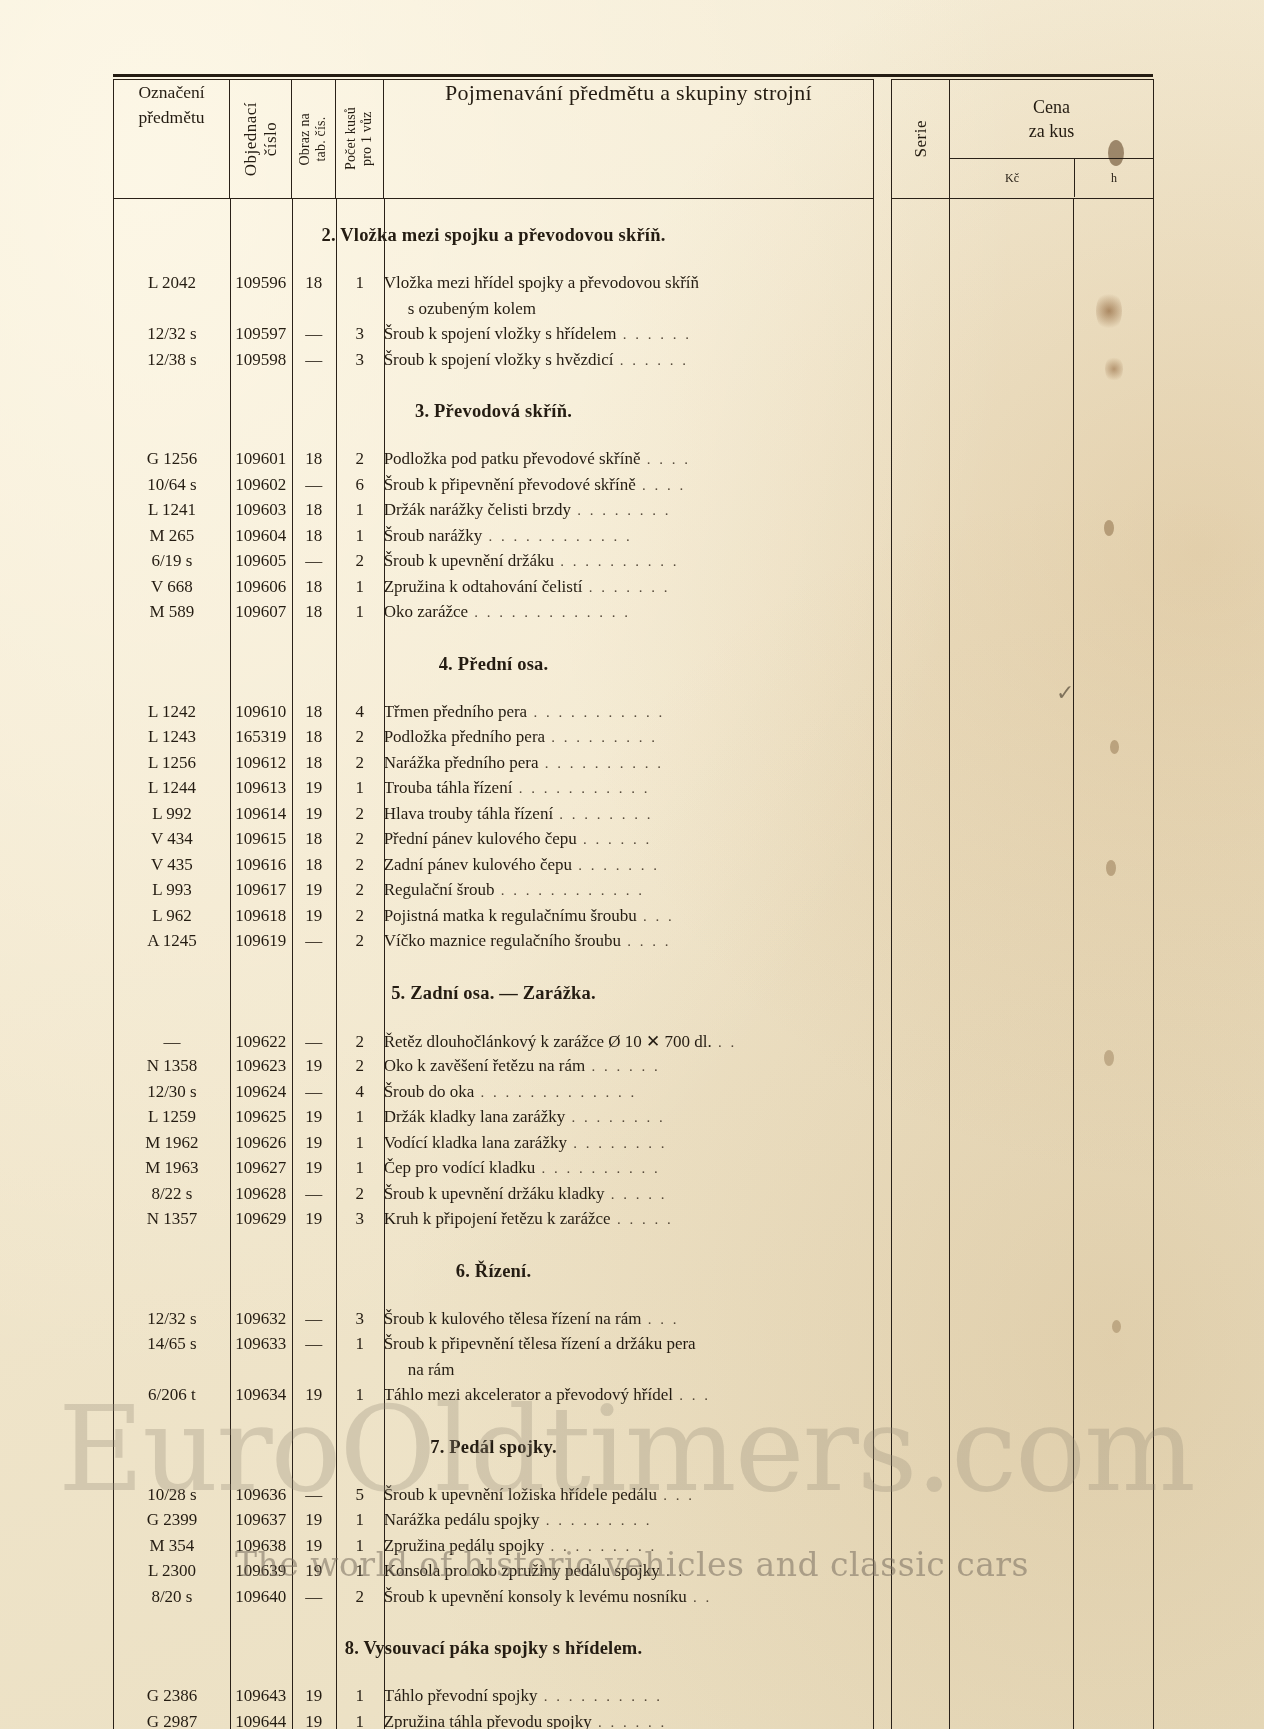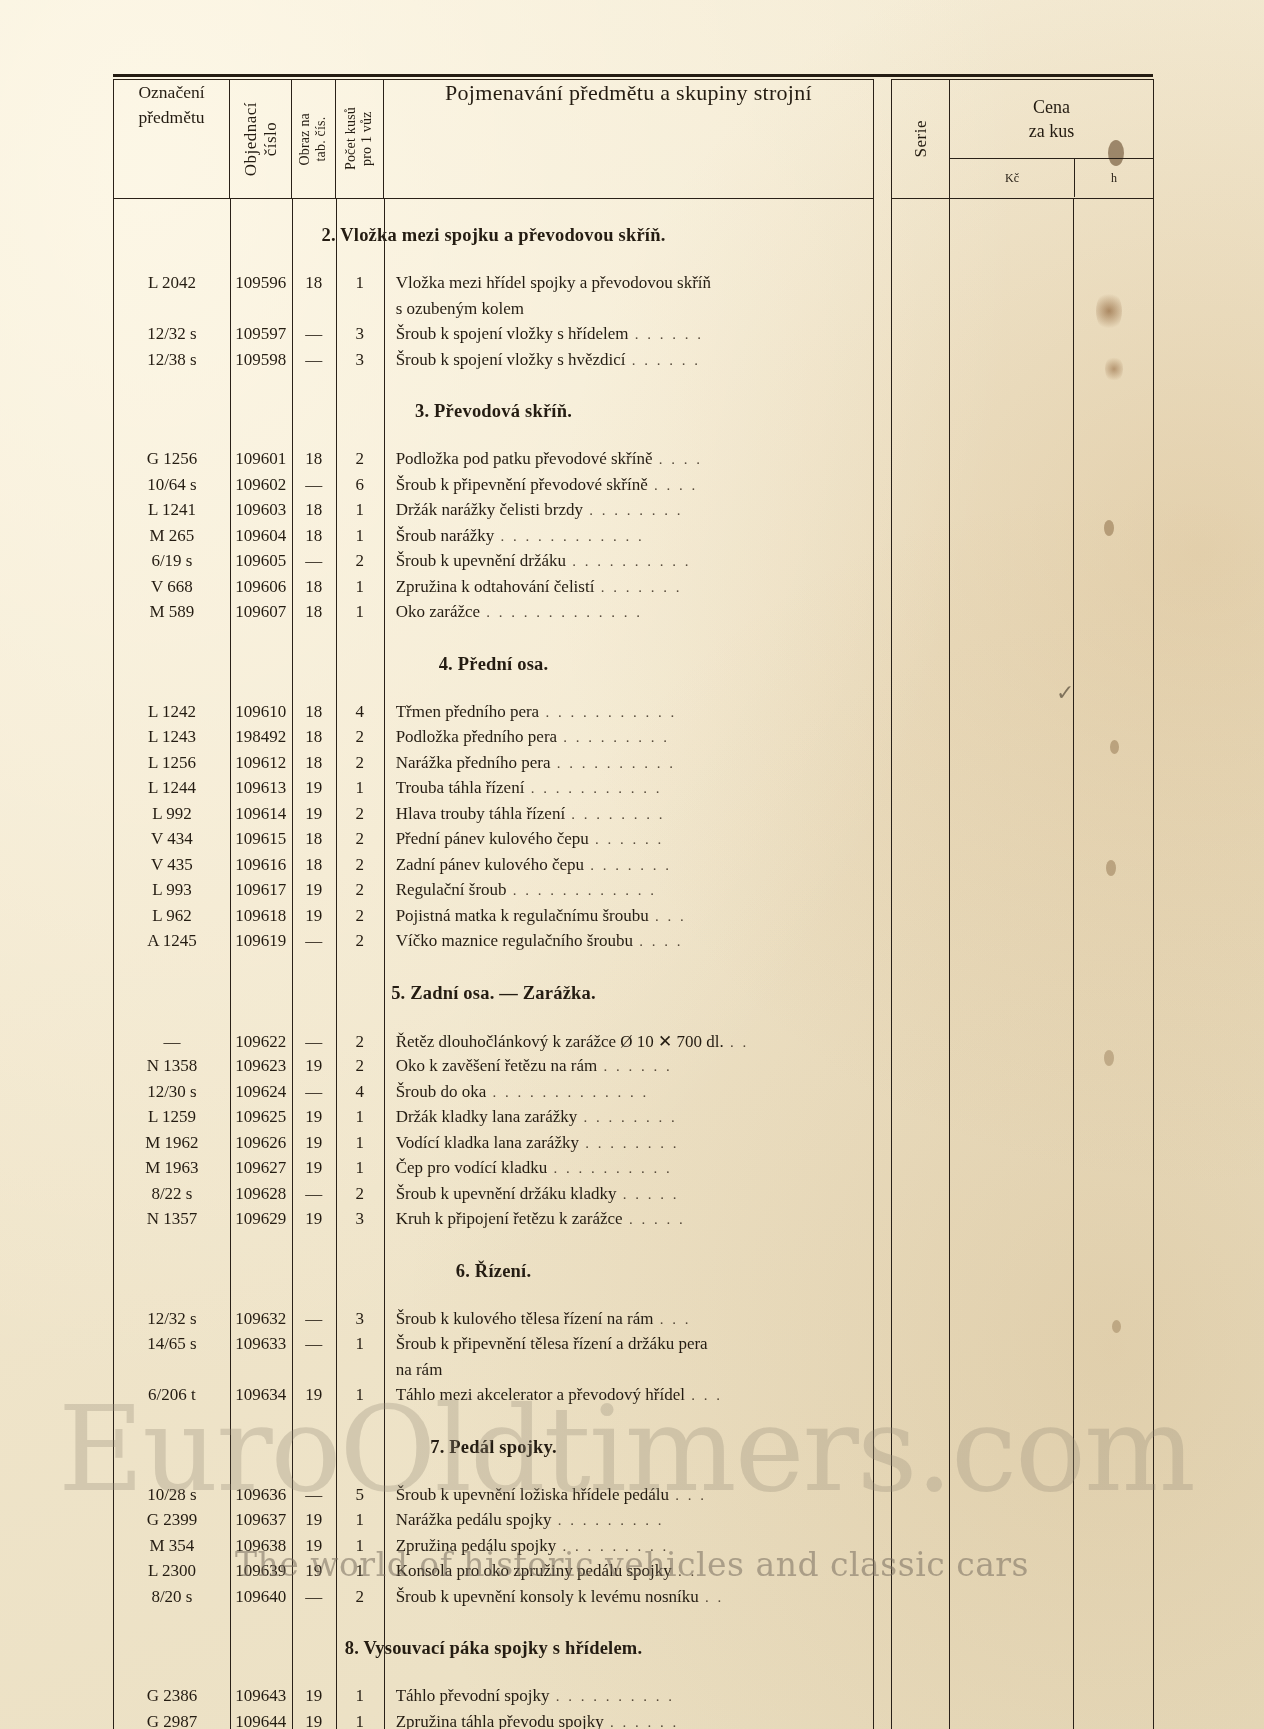--- a/index.html
+++ b/index.html
@@ -138,21 +138,21 @@
 
   .row {
     display: flex;
     align-items: baseline;
     height: 25.5px;
   }
   .row .c1 { width: 116px; text-align: center; box-sizing: border-box; }
   .row .c2 { width: 62px;  text-align: center; box-sizing: border-box; }
   .row .c3 { width: 44px;  text-align: center; box-sizing: border-box; }
   .row .c4 { width: 48px;  text-align: center; box-sizing: border-box; }
-  .row .c5 { width: 490px; box-sizing: border-box; padding-left: 12px; }
+  .row .c5 { width: 490px; box-sizing: border-box; }
 
   .section-title {
     text-align: center;
     font-weight: bold;
     font-size: 18.5px;
     letter-spacing: .2px;
     padding: 0;
   }
   .dots {
     color: #3a2e20;
@@ -386,21 +386,21 @@
                 <div class="spacer-20"></div>
                 <div class="row">
                   <div class="c1">L  1242</div>
                   <div class="c2">109610</div>
                   <div class="c3">18</div>
                   <div class="c4">4</div>
                   <div class="c5"><span>Třmen předního pera</span><span class="dots"> . . . . . . . . . . .</span></div>
                 </div>
                 <div class="row">
                   <div class="c1">L  1243</div>
-                  <div class="c2">198492</div>
+                  <div class="c2">165319</div>
                   <div class="c3">18</div>
                   <div class="c4">2</div>
                   <div class="c5"><span>Podložka předního pera</span><span class="dots"> . . . . . . . . .</span></div>
                 </div>
                 <div class="row">
                   <div class="c1">L  1256</div>
                   <div class="c2">109612</div>
                   <div class="c3">18</div>
                   <div class="c4">2</div>
                   <div class="c5"><span>Narážka předního pera</span><span class="dots"> . . . . . . . . . .</span></div>

